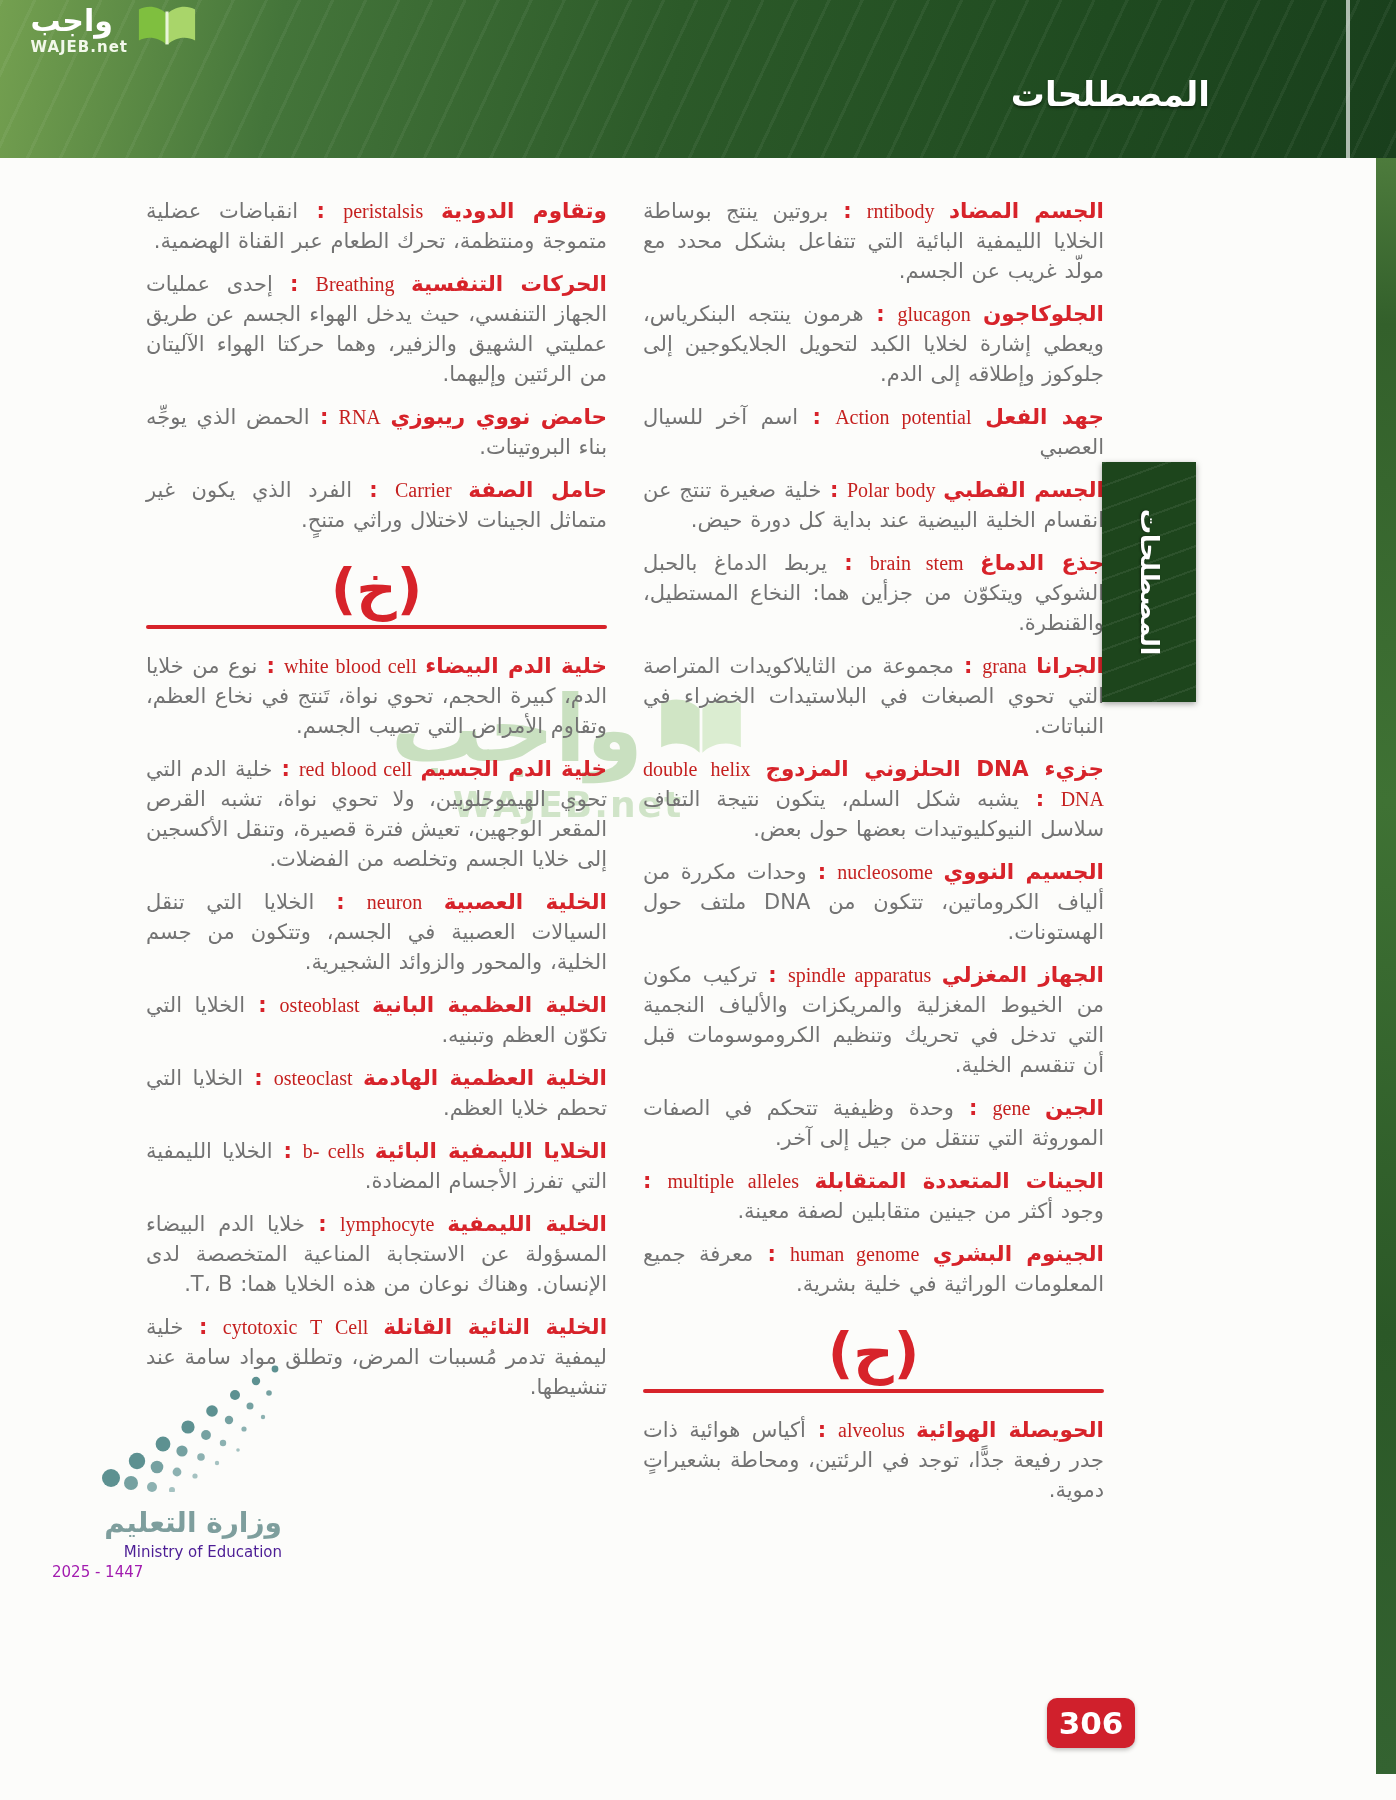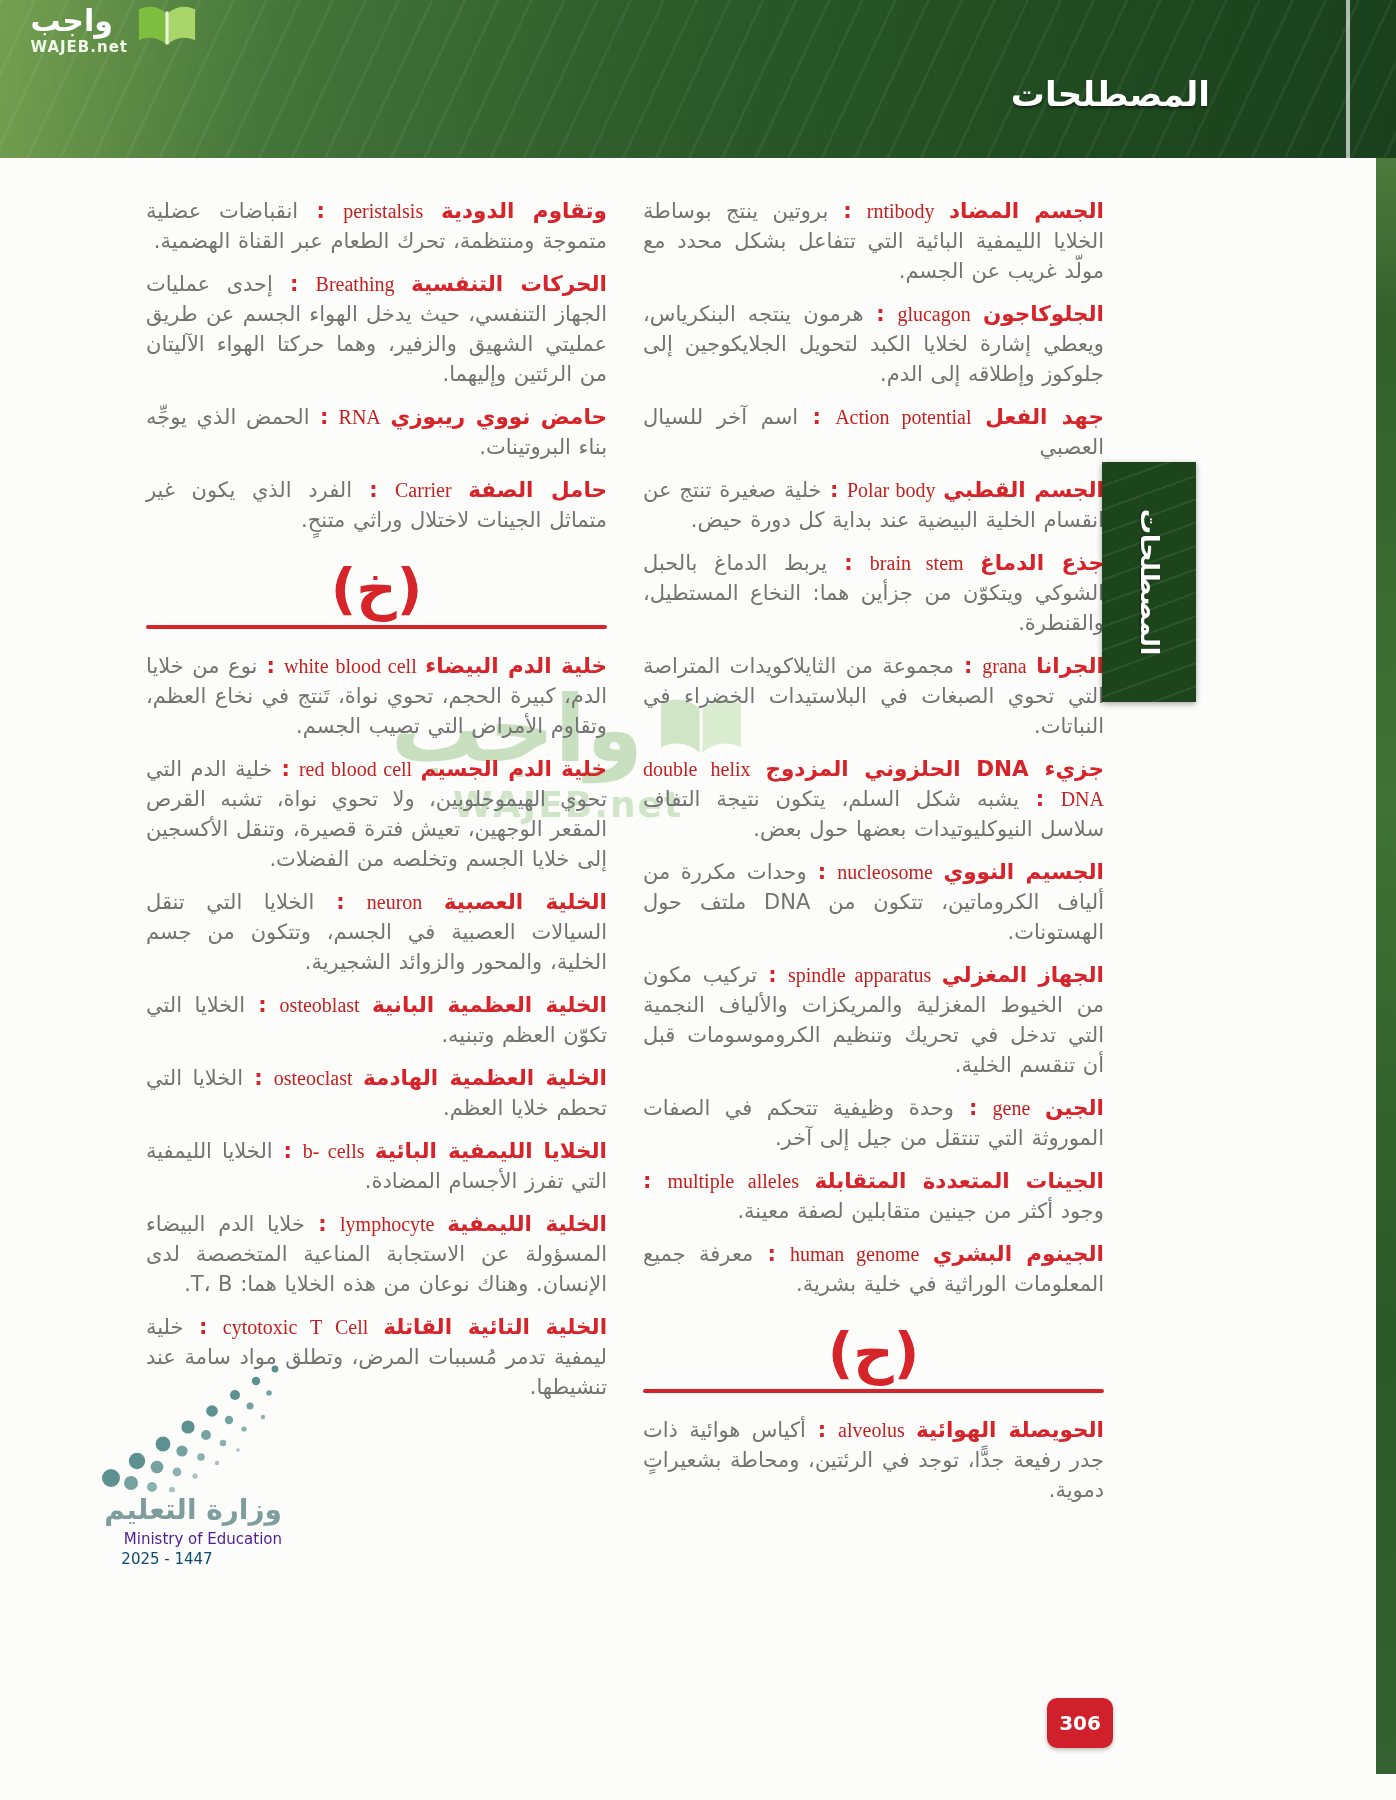--- a/index.html
+++ b/index.html
@@ -89,30 +89,30 @@
   .term-colon { color:#d7232a; font-weight:bold; }
   .definition { color:#737373; }
 
   .divider { margin:24px 0 22px; text-align:center; }
   .divider-letter { color:#d7232a; font-size:56px; font-weight:bold; line-height:60px; }
   .divider-line { height:4px; background:#d7232a; margin-top:6px; border-radius:2px; }
 
   
   .moe { position:absolute; top:1362px; left:52px; width:230px; z-index:1; direction:rtl; }
   .moe-dots { display:block; }
-  .moe-ar { color:#7e9e9d; font-size:28px; font-weight:bold; margin-top:1px; letter-spacing:1px; }
+  .moe-ar { color:#7e9e9d; font-size:28px; font-weight:bold; margin-top:14px; letter-spacing:1px; }
   .moe-en { color:#4c1d95; font-size:15px; margin-top:4px; direction:ltr; text-align:right; }
-  .moe-years { color:#0c4a6e; font-size:15px; margin-top:2px; direction:ltr; text-align:center; }
+  .moe-years { color:#a21caf; font-size:15px; margin-top:2px; direction:ltr; text-align:left; }
 
   
   .page-badge {
-    position:absolute; top:1698px; left:1047px; width:66px; height:50px;
+    position:absolute; top:1698px; left:1047px; width:88px; height:50px;
     background:#d0202c; border-radius:10px; z-index:4;
     display:flex; align-items:center; justify-content:center;
-    color:#fff; font-size:20px; font-weight:bold;
+    color:#fff; font-size:31px; font-weight:bold;
     box-shadow:0 2px 4px rgba(0,0,0,.25);
   }
 </style>
 </head>
 <body>
 
 <div class="edge-strip"></div>
 
 <div class="banner"></div>
 <div class="banner-line"></div>

